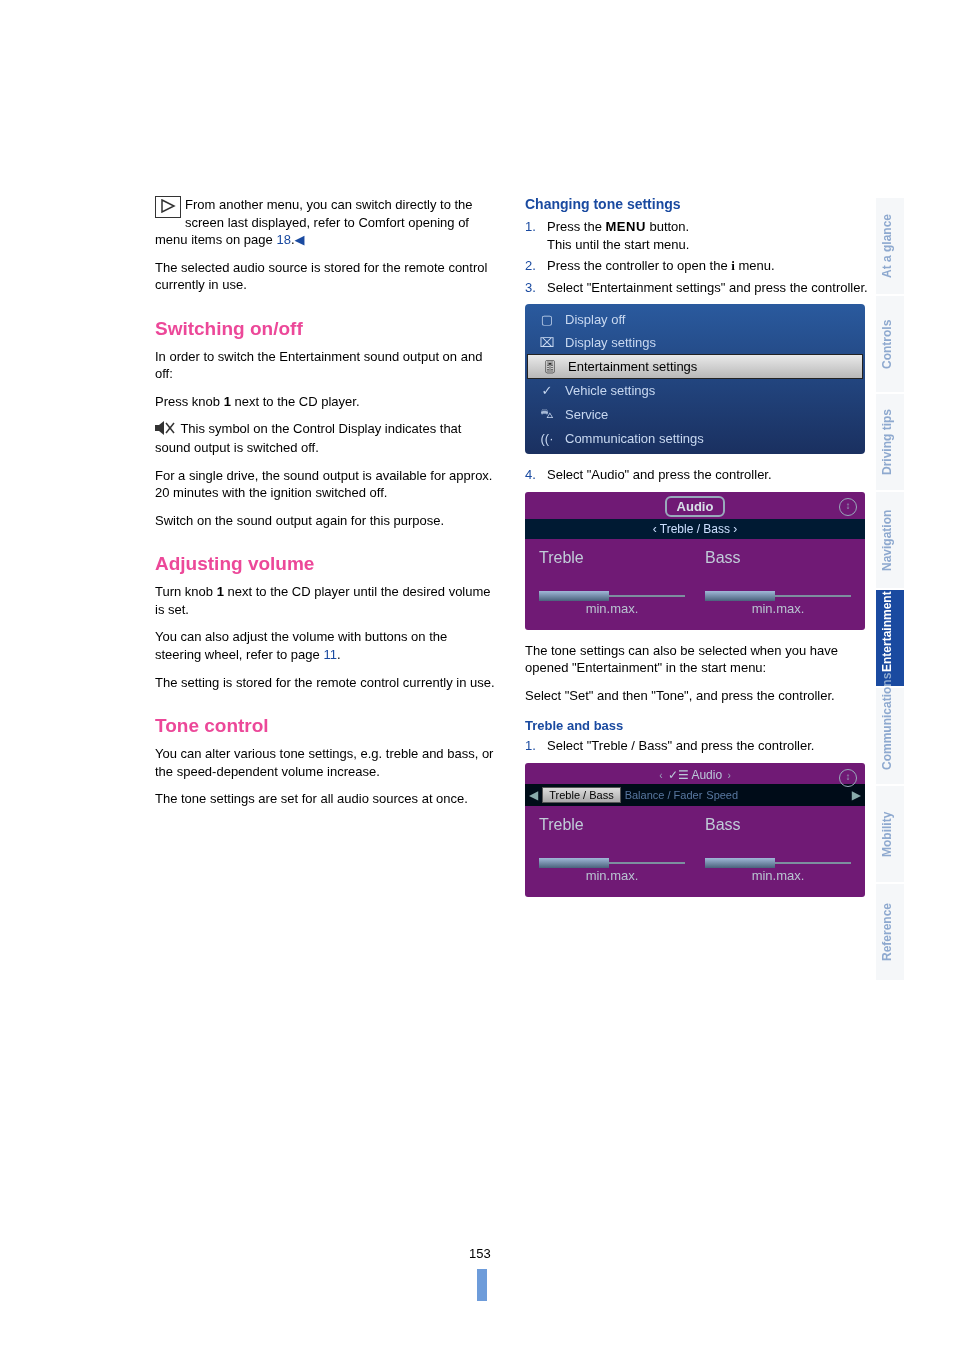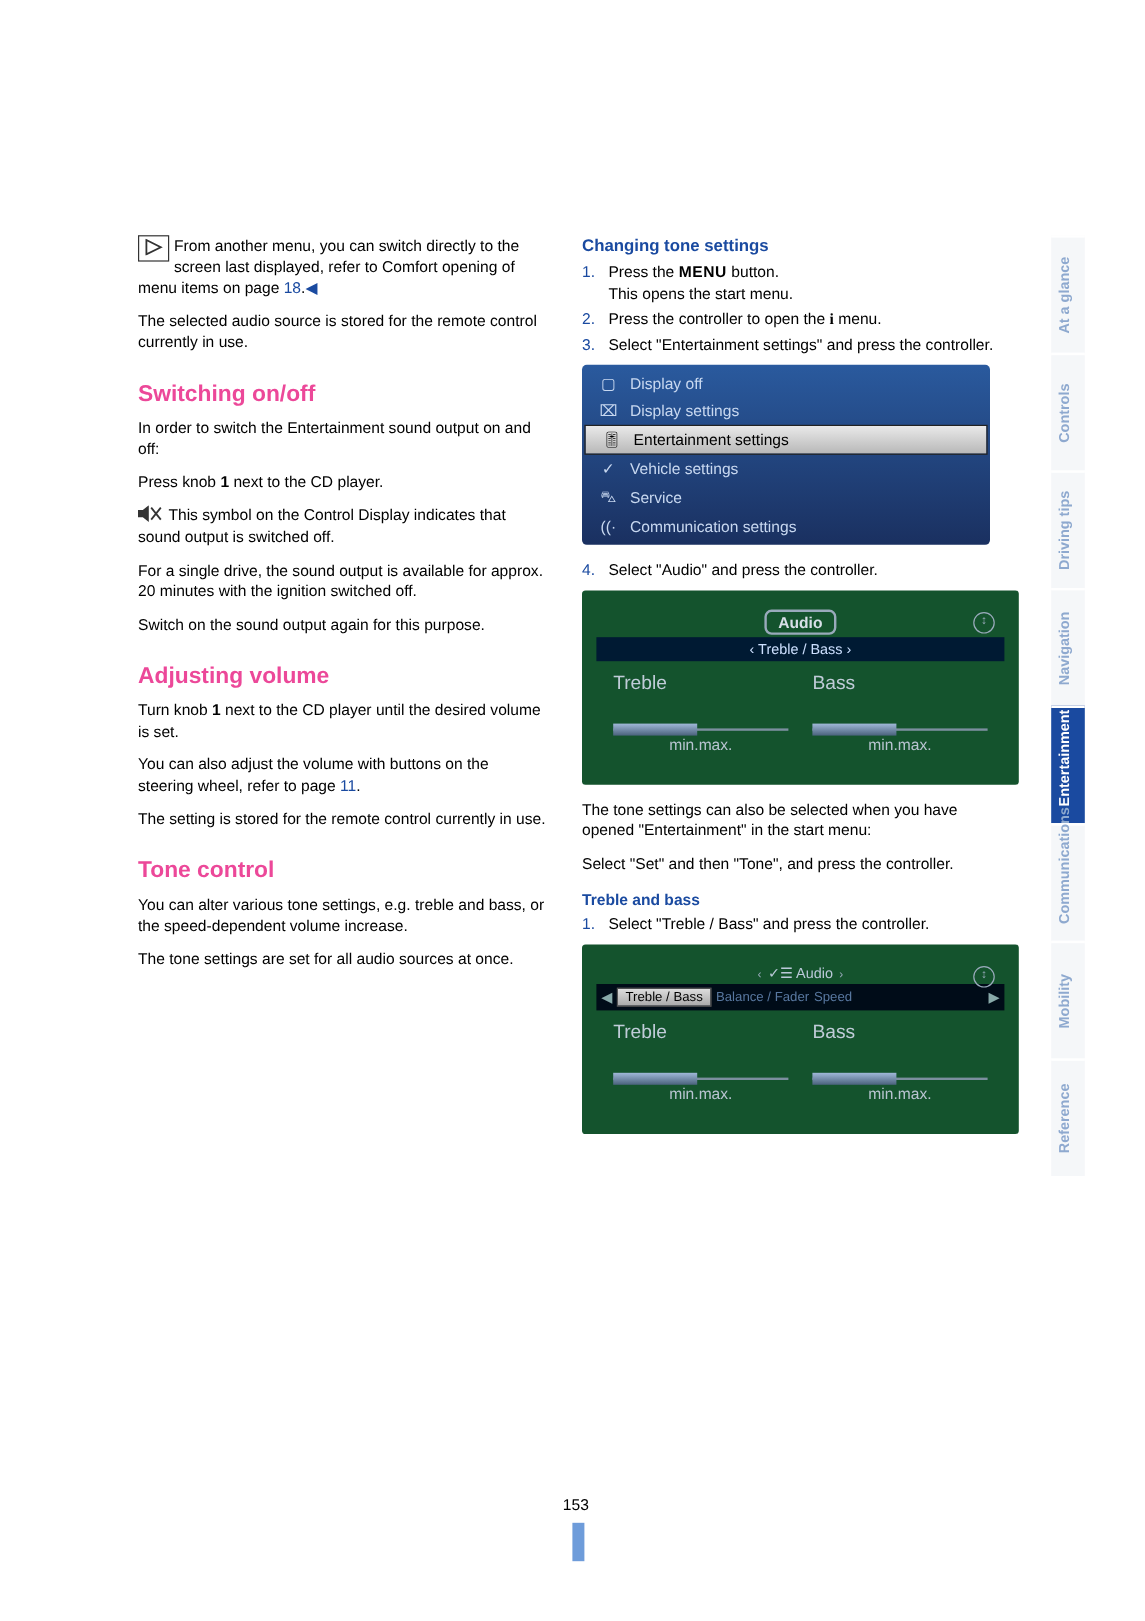--- a/index.html
+++ b/index.html
@@ -16,20 +16,21 @@
     height: 1351px;
     box-sizing: border-box;
     padding: 196px 50px 30px 115px;
   }
   .columns {
     display: flex;
     gap: 30px;
   }
   .col {
     width: 340px;
+    margin-left: 40px;
   }
   .col-right {
     width: 345px;
   }
   h2 {
     color: #ec4899;
     font-size: 19px;
     font-weight: bold;
     margin: 24px 0 8px 0;
   }
@@ -123,23 +124,23 @@
   .idrive-row .mi {
     width: 24px;
     display: inline-block;
     text-align: center;
     margin-right: 6px;
   }
 
   
   .audio-screen {
     width: 340px;
-    background: #14532d;
+    background: #701a75;
     border-radius: 3px;
-    padding: 12px;
+    padding: 0;
     margin-bottom: 12px;
   }
   .audio-top {
     text-align: center;
     padding: 4px 0 2px 0;
     position: relative;
   }
   .badge {
     display: inline-block;
     border: 2px solid #9ab;
@@ -306,21 +307,21 @@
     </div>
 
     <div class="col-right">
 
       <h3 class="blue">Changing tone settings</h3>
       <ol>
         <li>
             <span class="num">1.</span>
           <div>
             <span>Press the </span><span class="menu-word">MENU</span><span> button.</span><br>
-            <span>This opens the start menu.</span>
+            <span>This until the start menu.</span>
           </div>
         </li>
         <li>
             <span class="num">2.</span>
           <div>
             <span>Press the controller to open the </span><span class="info-i">i</span><span> menu.</span>
           </div>
         </li>
         <li>
             <span class="num">3.</span>

